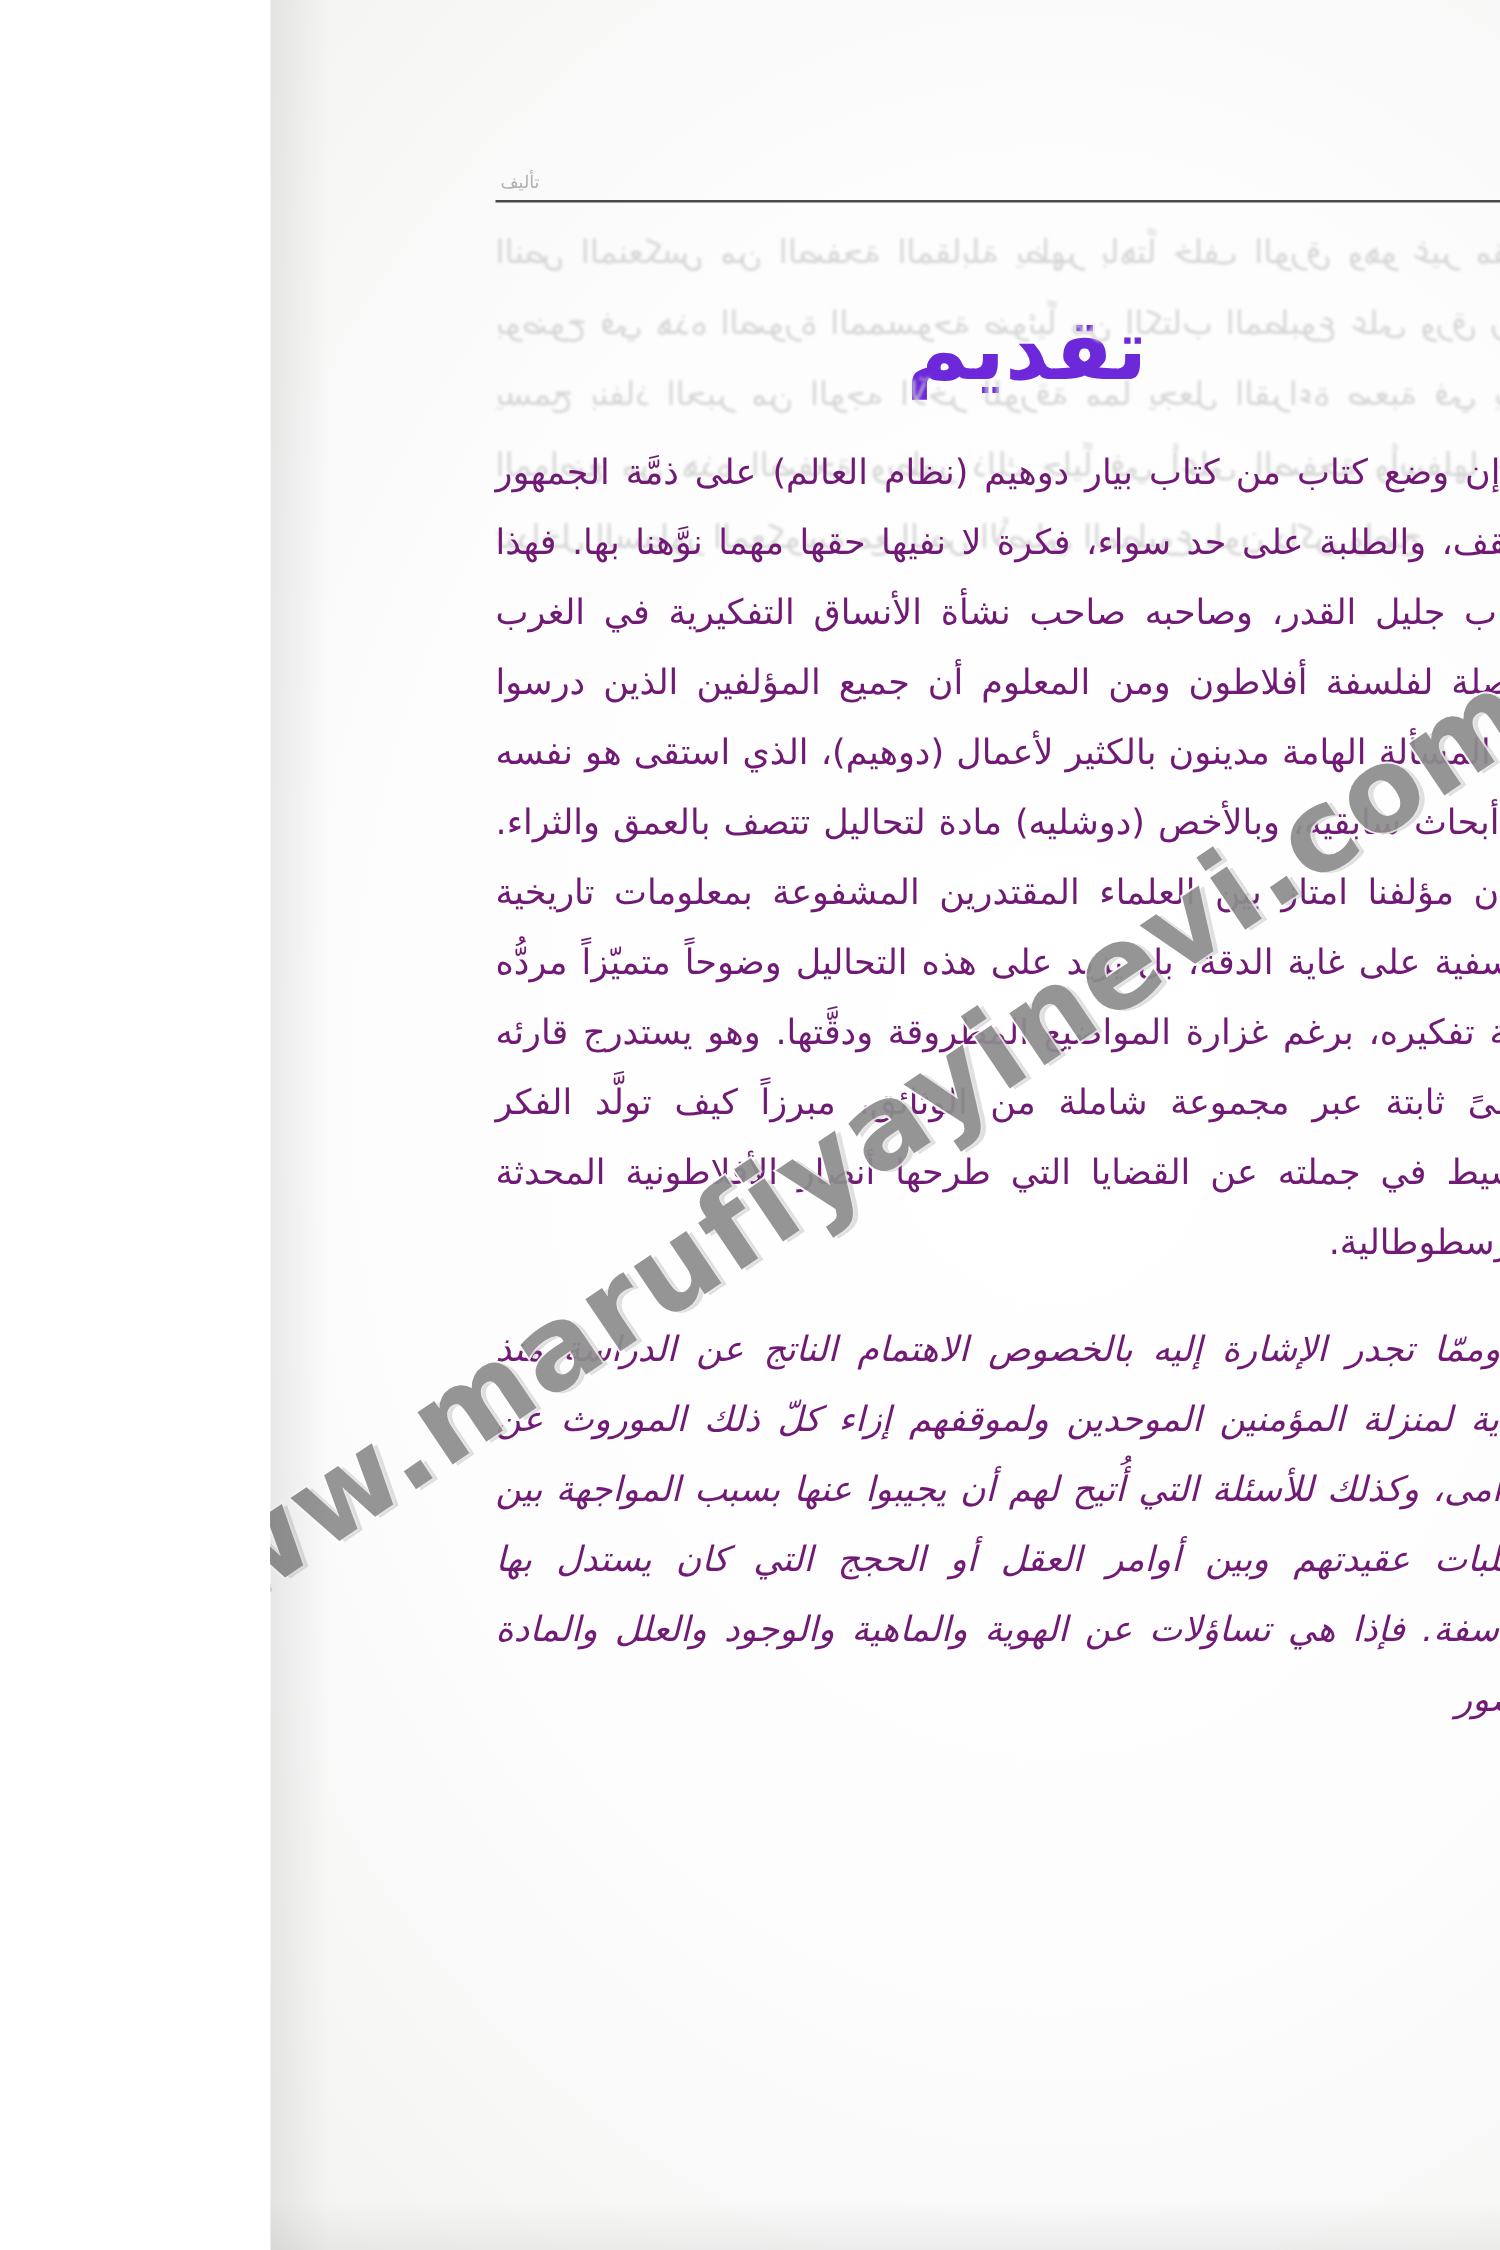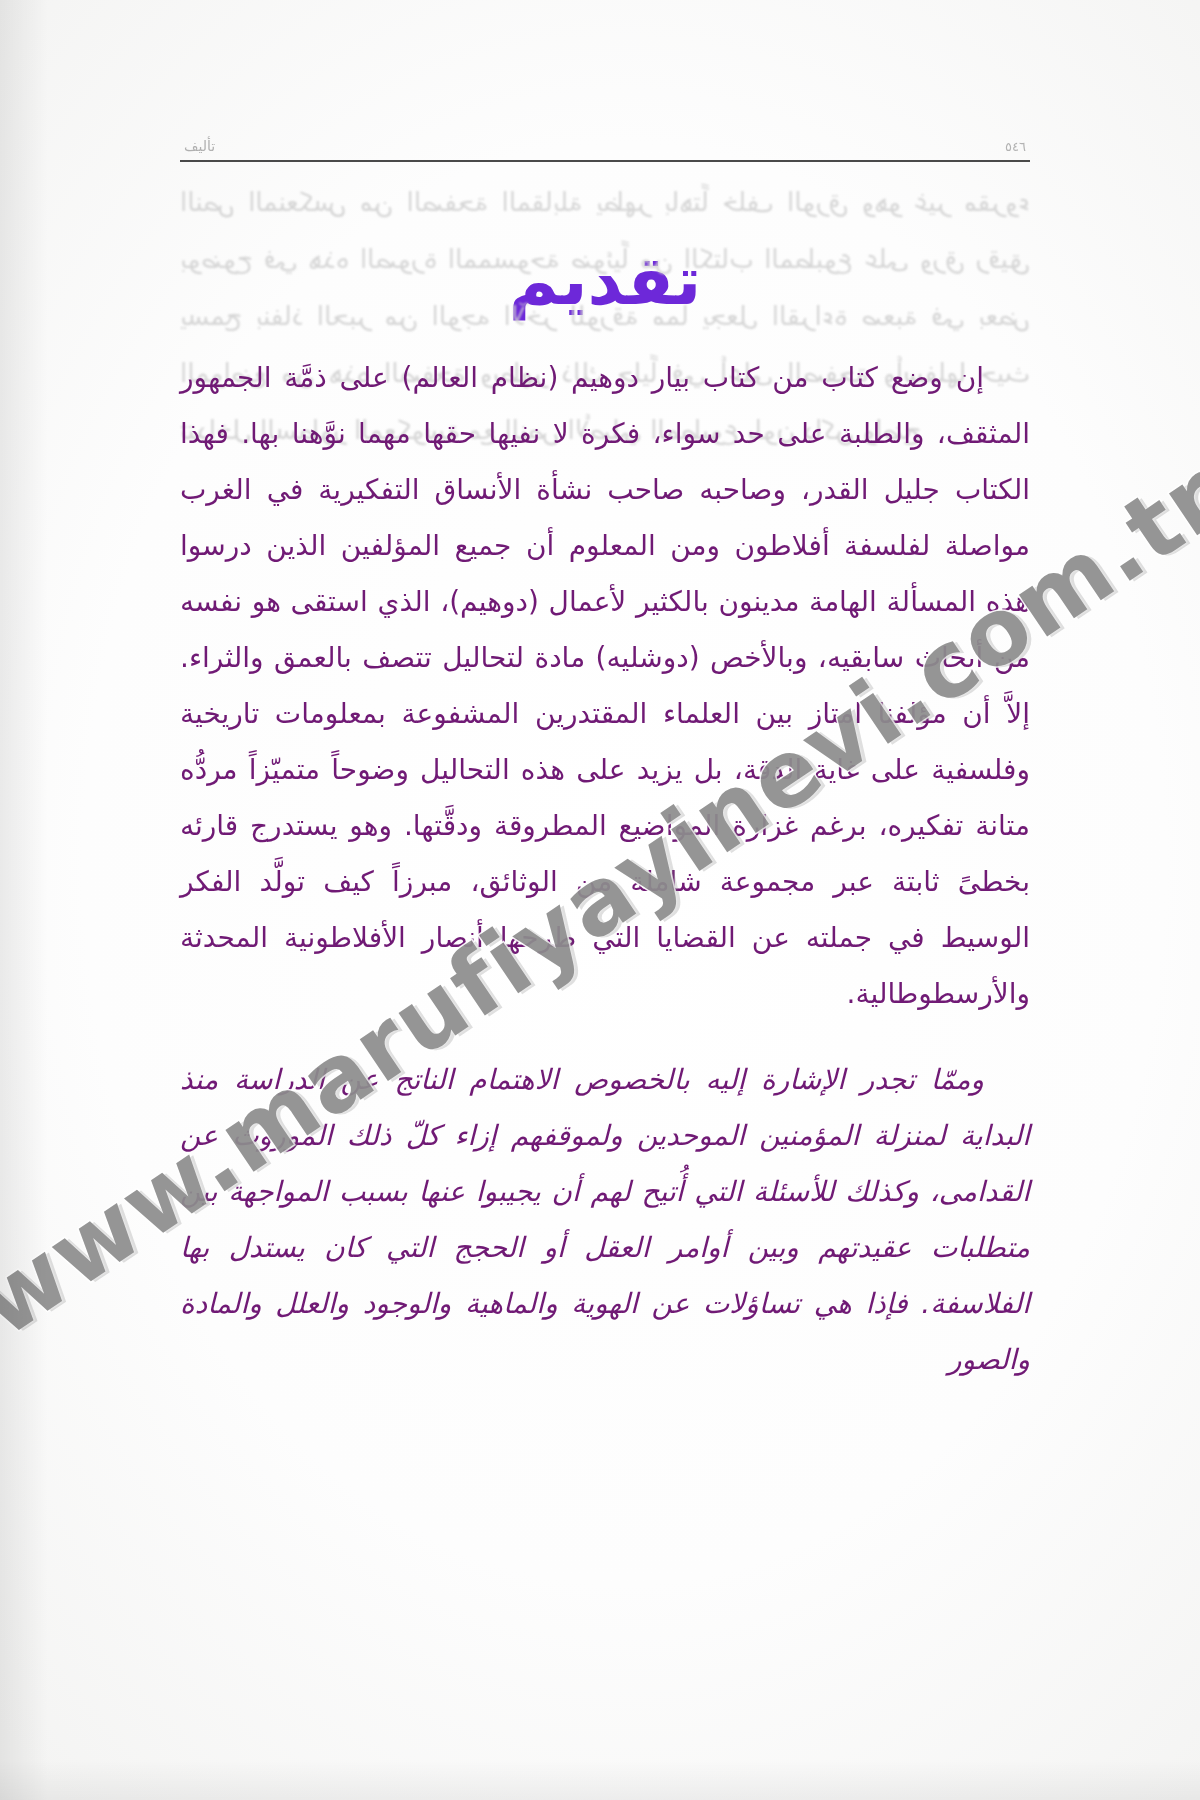--- a/index.html
+++ b/index.html
@@ -2,21 +2,21 @@
 <html lang="ar" dir="rtl"><head>
 <meta charset="utf-8">
 <style>
   html, body {
     margin: 0;
     padding: 0;
     background: #ffffff;
   }
   .page {
     position: relative;
-    width: 1200px;
+    width: 984px;
     height: 1800px;
     background: #ffffff;
     overflow: hidden;
     font-family: "DejaVu Sans", sans-serif;
   }
 
   
   .scan {
     position: absolute;
     left: 0; top: 0;

